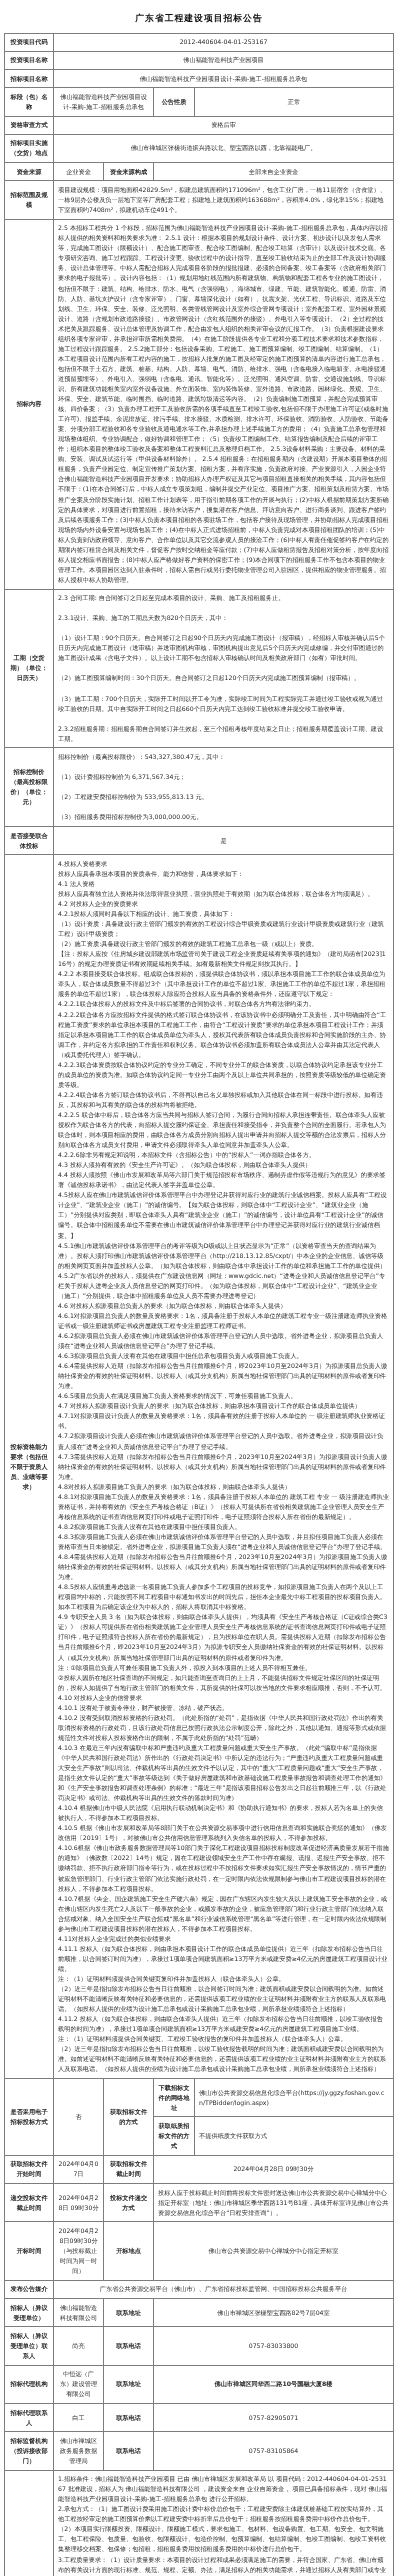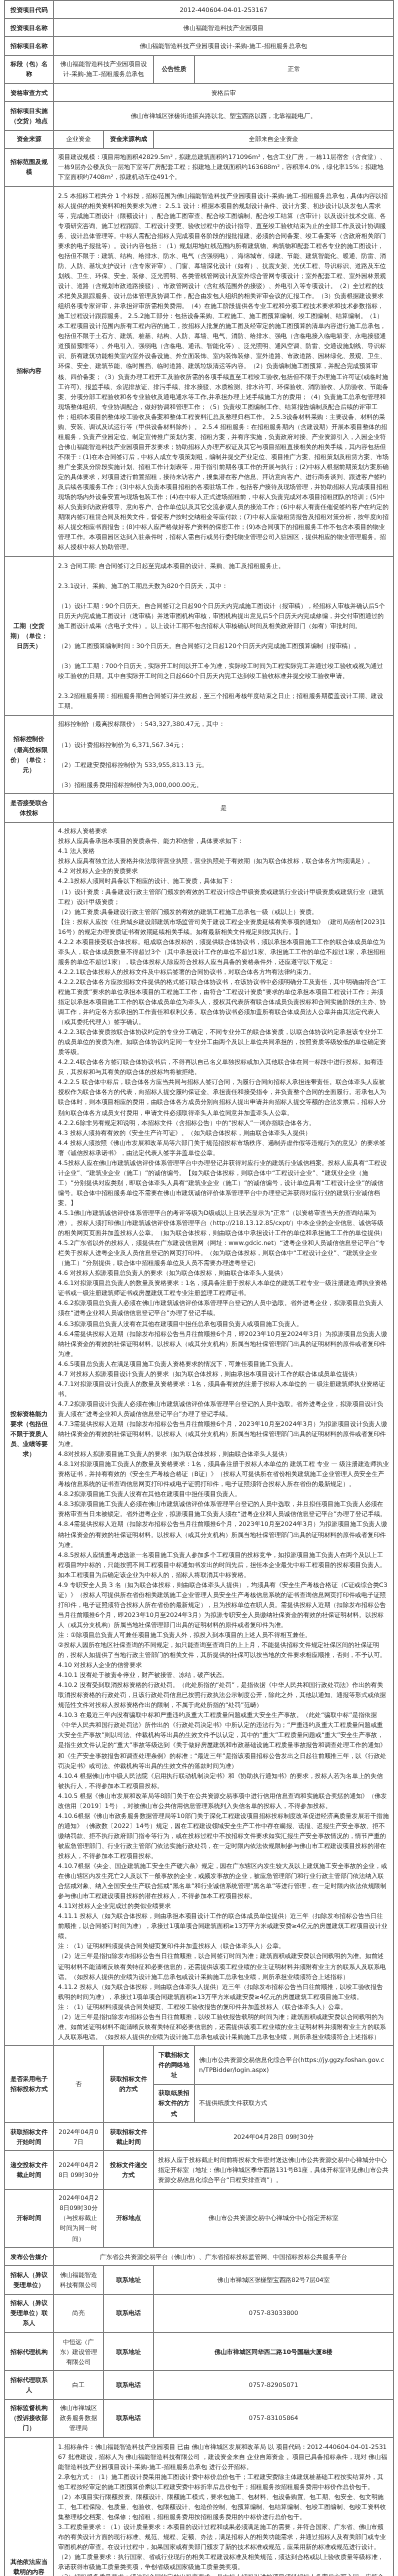--- a/index.html
+++ b/index.html
@@ -11,20 +11,21 @@
   td.label{font-weight:bold;text-align:center;color:#2a2a2a;padding:5.2px 2.1px;}
   td.value{color:#2a2a2a;}
   td.center{text-align:center;}
   td.left{text-align:left;white-space:pre-wrap;}
   td.bold{font-weight:bold;}
 </style>
 </head>
 <body>
 
 <div class="page">
+  <h1 class="title">广东省工程建设项目招标公告</h1>
   <table class="doc">
     <colgroup>
       <col style="width:49px">
         <col style="width:50px">
         <col style="width:50px">
         <col style="width:41px">
         <col>
     </colgroup>
     <tbody id="table-body">
         <tr>

